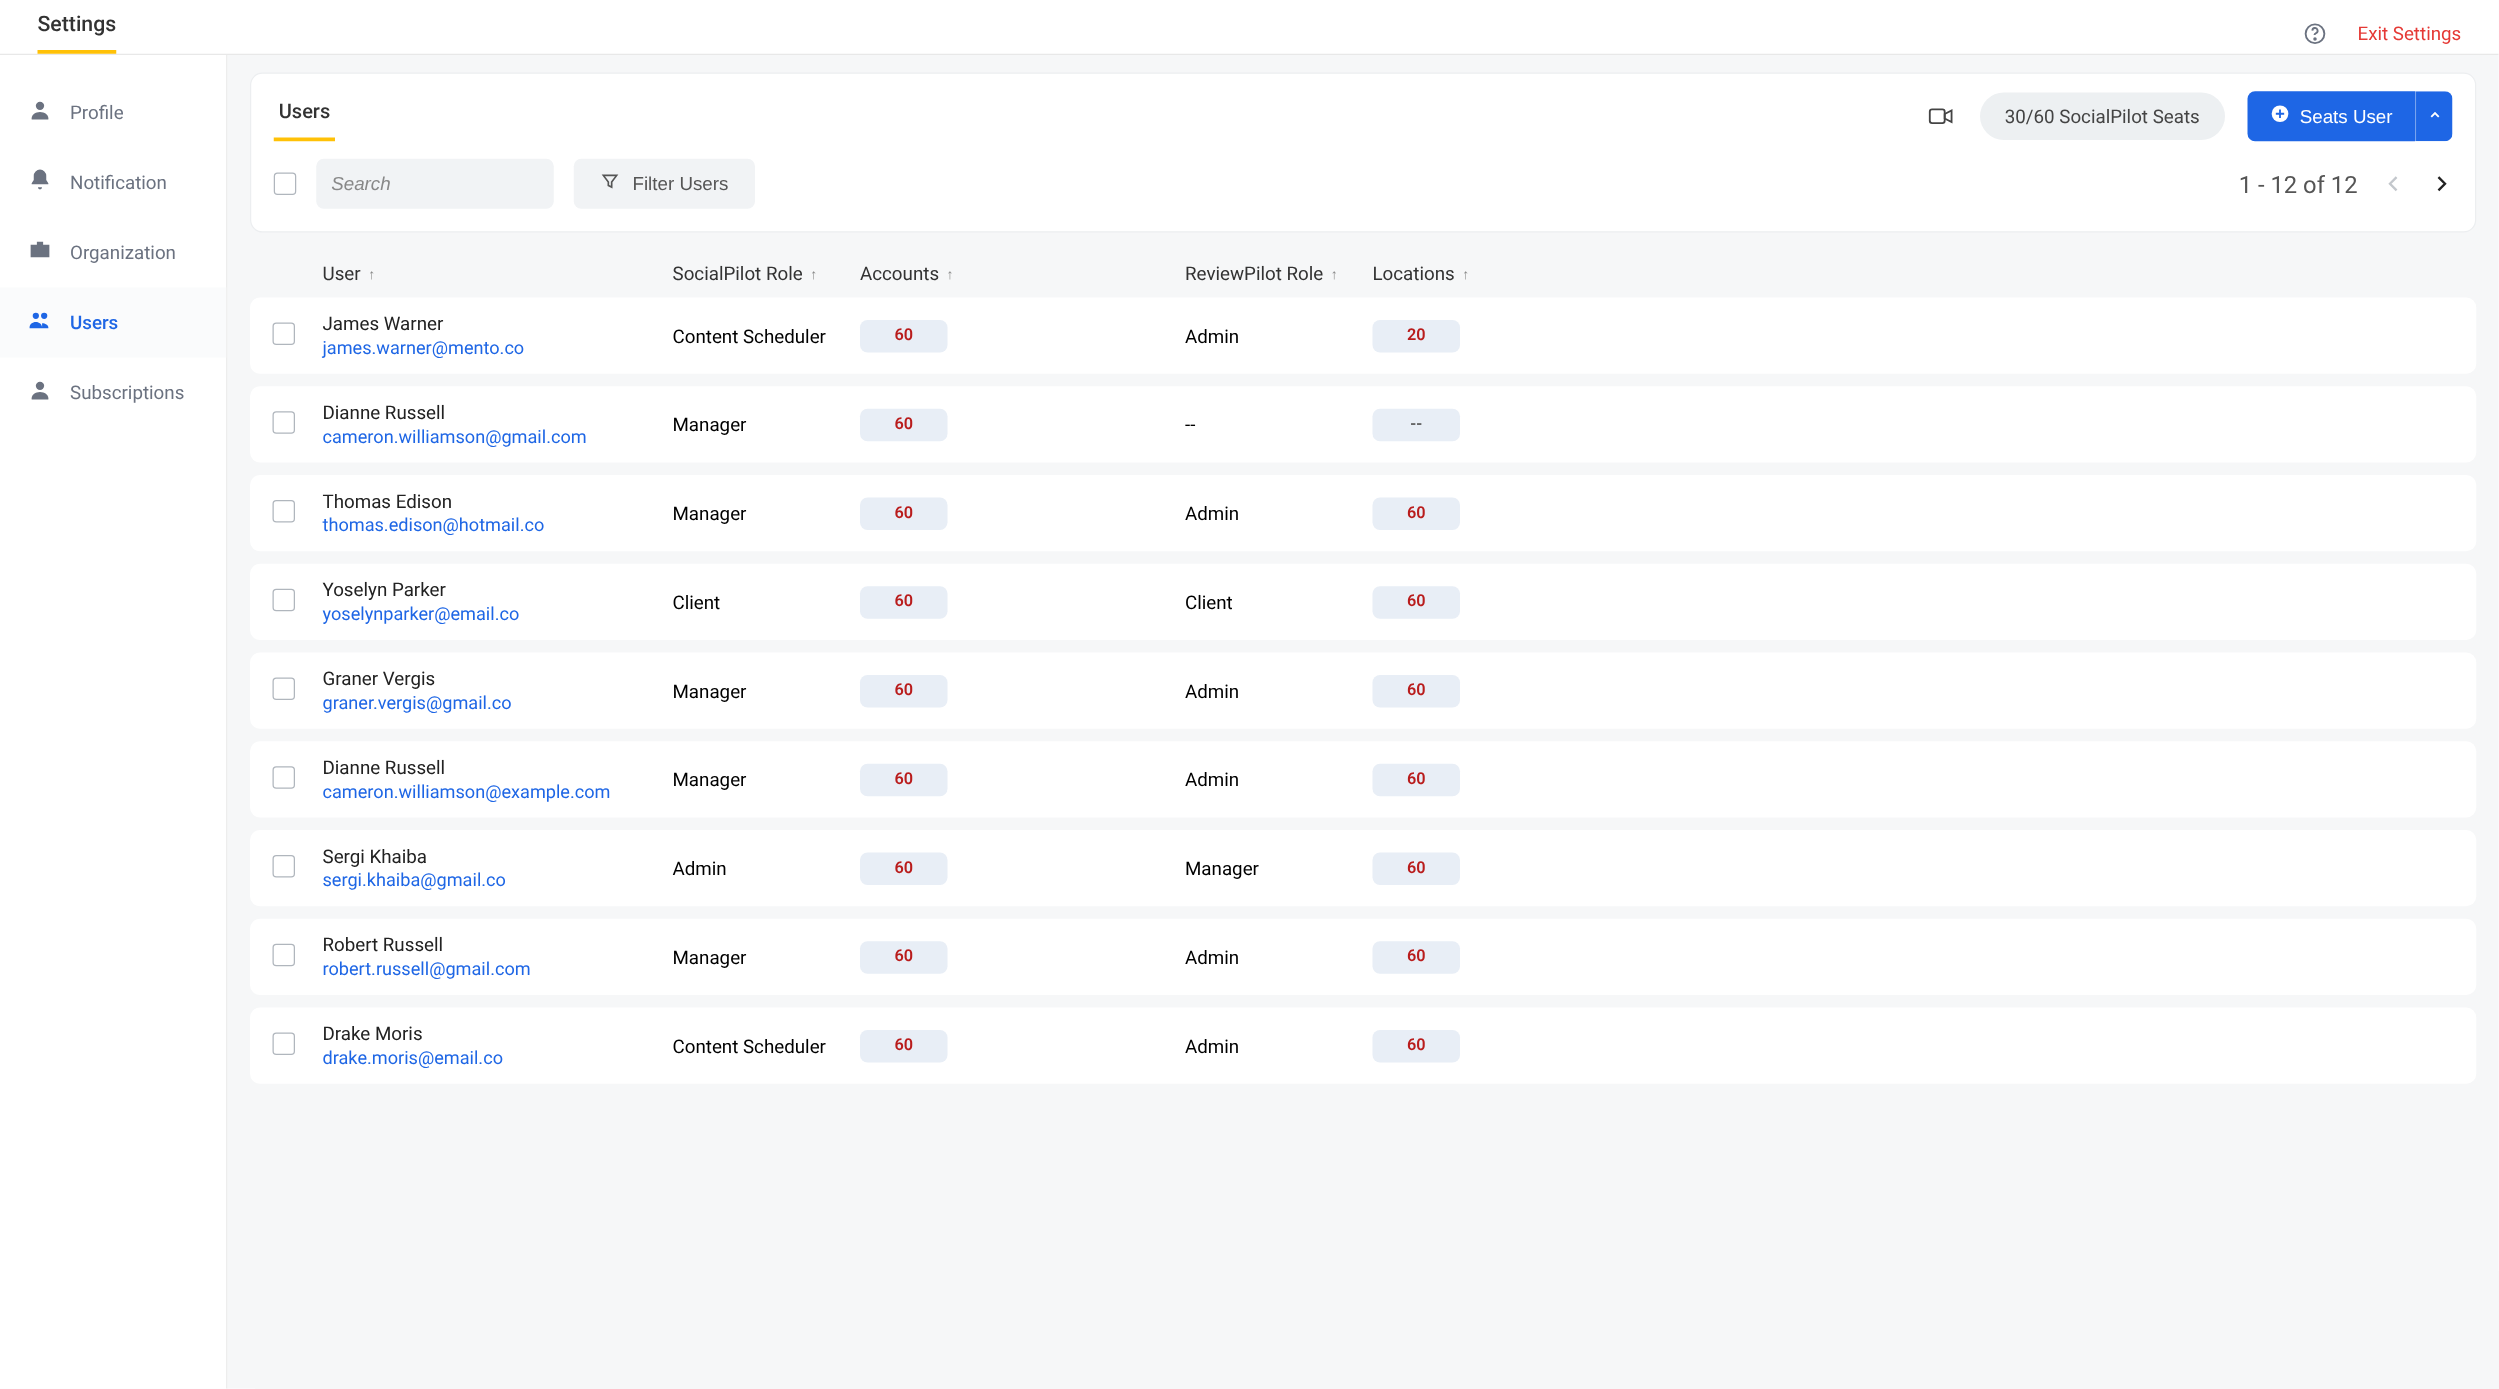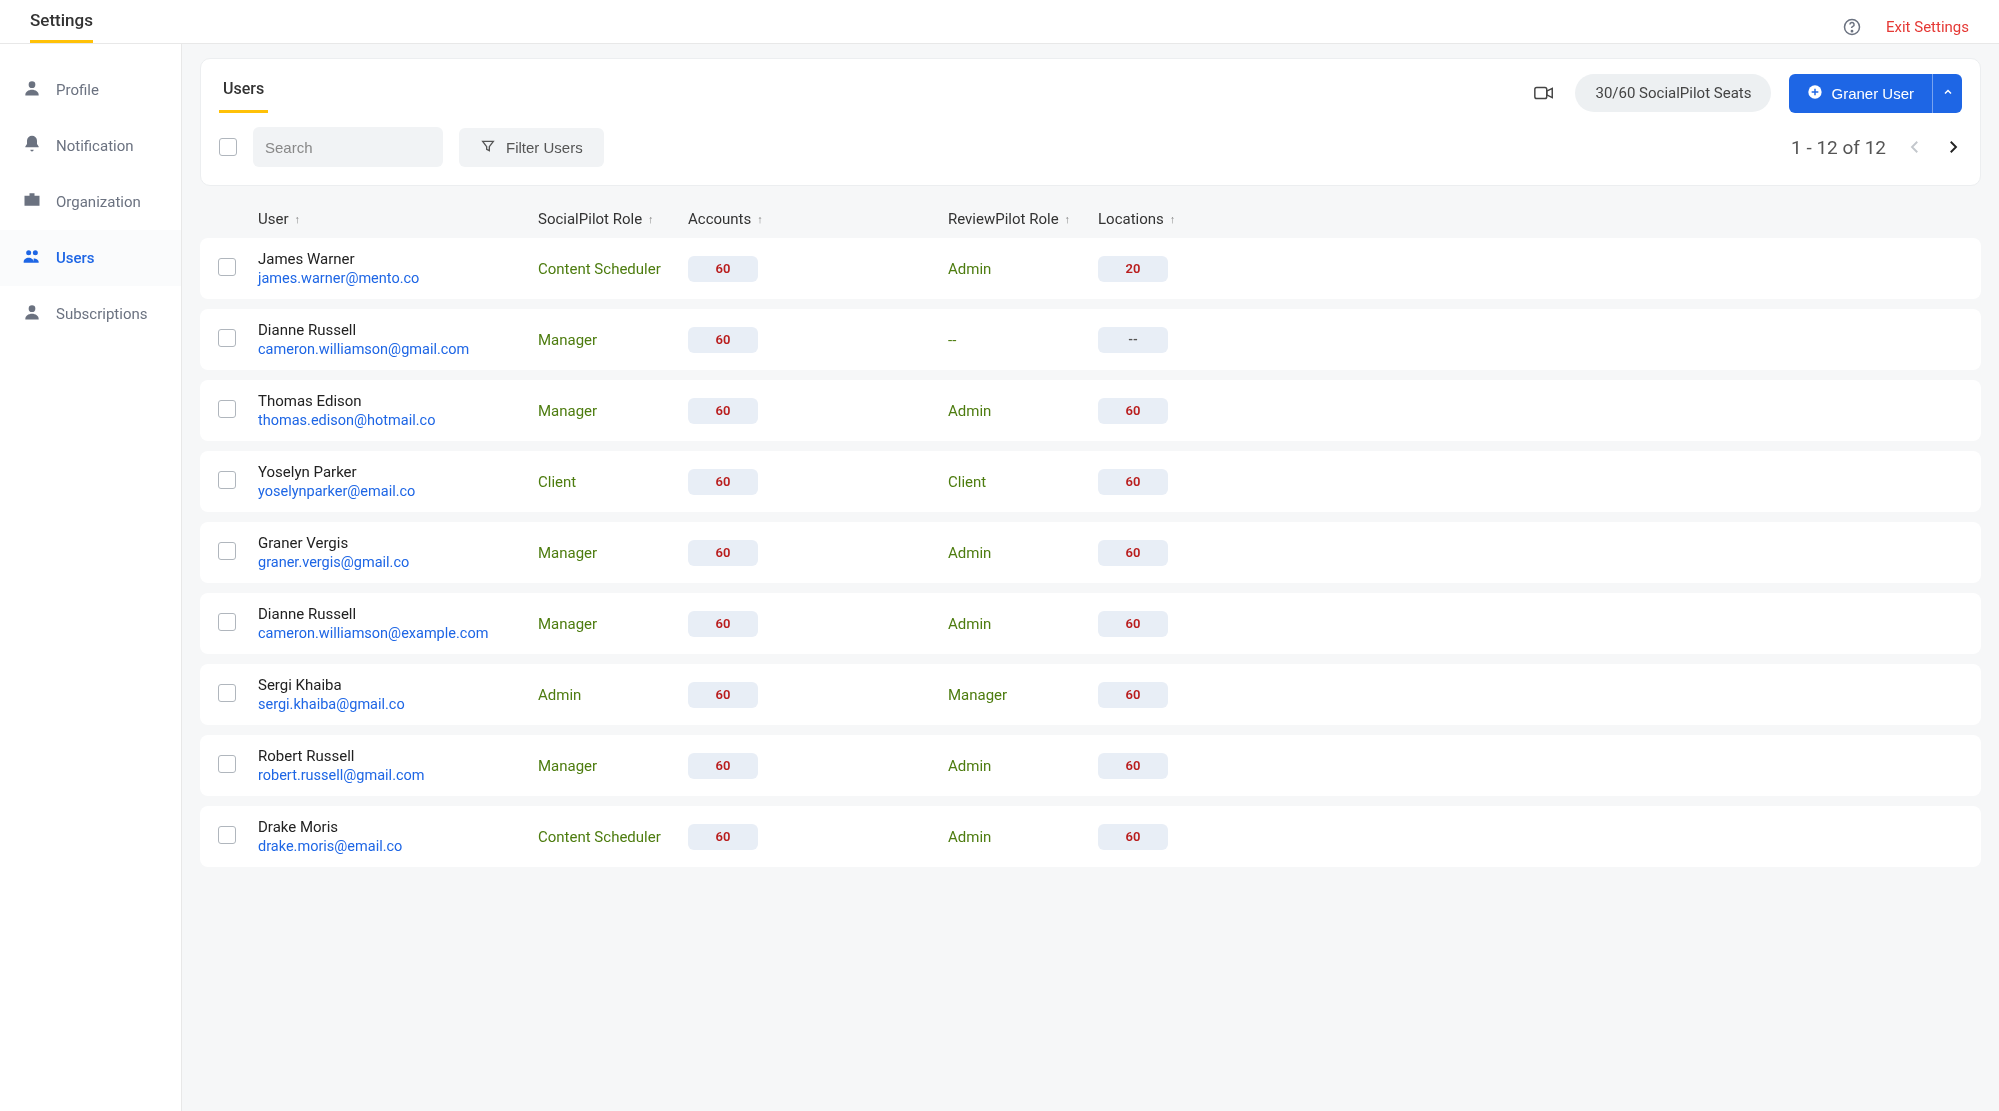--- a/index.html
+++ b/index.html
@@ -102,21 +102,21 @@
   .chk {
     width:18px; height:18px; border:1.5px solid #b0b6bd; border-radius:3px;
     display:inline-block; cursor:pointer; background:#fff;
   }
   .search-box {
     display:flex; align-items:center; background:#f1f3f5;
     border-radius:6px; padding:0 12px; width:190px; height:40px;
   }
   .search-box input {
     border:none; background:transparent; outline:none;
-    font-size:15px; flex:1; color:#be185d;
+    font-size:15px; flex:1; color:#be185d;font-style:italic;
   }
   .search-box input::placeholder { color:#888; }
   .filter-btn {
     display:flex; align-items:center; gap:10px;
     background:#f1f3f5; border:none; border-radius:6px;
     padding:10px 21px; font-size:15px; color:#555; cursor:pointer;
   }
   .controls-right { display:flex; align-items:center; gap:20px; color:#555; font-size:19px; }
   .pager-btn { cursor:pointer; color:#222; display:inline-flex; }
   .pager-btn.disabled { color:#c3c7cc; cursor:default; }
@@ -135,21 +135,21 @@
     display:grid;
     grid-template-columns: 40px 280px 150px 260px 150px 120px 1fr;
     align-items:center;
     background:#fff;
     border-radius:8px;
     padding: 12px 18px;
     margin-bottom:10px;
   }
   .user-cell .name { color:#222; font-size:15px; }
   .user-cell .email { color:#1e66e5; font-size:14.5px; margin-top:2px; cursor:pointer; }
-  .role-cell { color:#4d7c0f; font-size:15px; }
+  .role-cell { color:#000000; font-size:15px; }
   .count-pill {
     display:inline-flex; align-items:center; justify-content:center;
     background:#e8eef6; color:#b91c1c;
     font-weight:600; font-size:13px;
     width:70px; height:26px;
     border-radius:6px;
   }
   .dash { color:#555; }
 </style>
 </head>
@@ -235,21 +235,21 @@
           </span>
           <span class="seats-pill">30/60 SocialPilot Seats</span>
           <div class="invite-wrap">
             <button class="invite-btn">
               <span>
                 <svg width="16" height="16" viewBox="0 0 24 24" fill="#fff">
                     <circle cx="12" cy="12" r="10" fill="#fff"></circle>
                     <path d="M12 7v10M7 12h10" stroke="#1e66e5" stroke-width="2.2"></path>
                   </svg>
               </span>
-              <span>Graner User</span>
+              <span>Seats User</span>
             </button>
             <button class="invite-split">
               <span>
                 <svg width="12" height="12" viewBox="0 0 24 24" fill="none" stroke="#fff" stroke-width="3">
                     <path d="M6 15l6-6 6 6"></path>
                   </svg>
               </span>
             </button>
           </div>
         </div>

